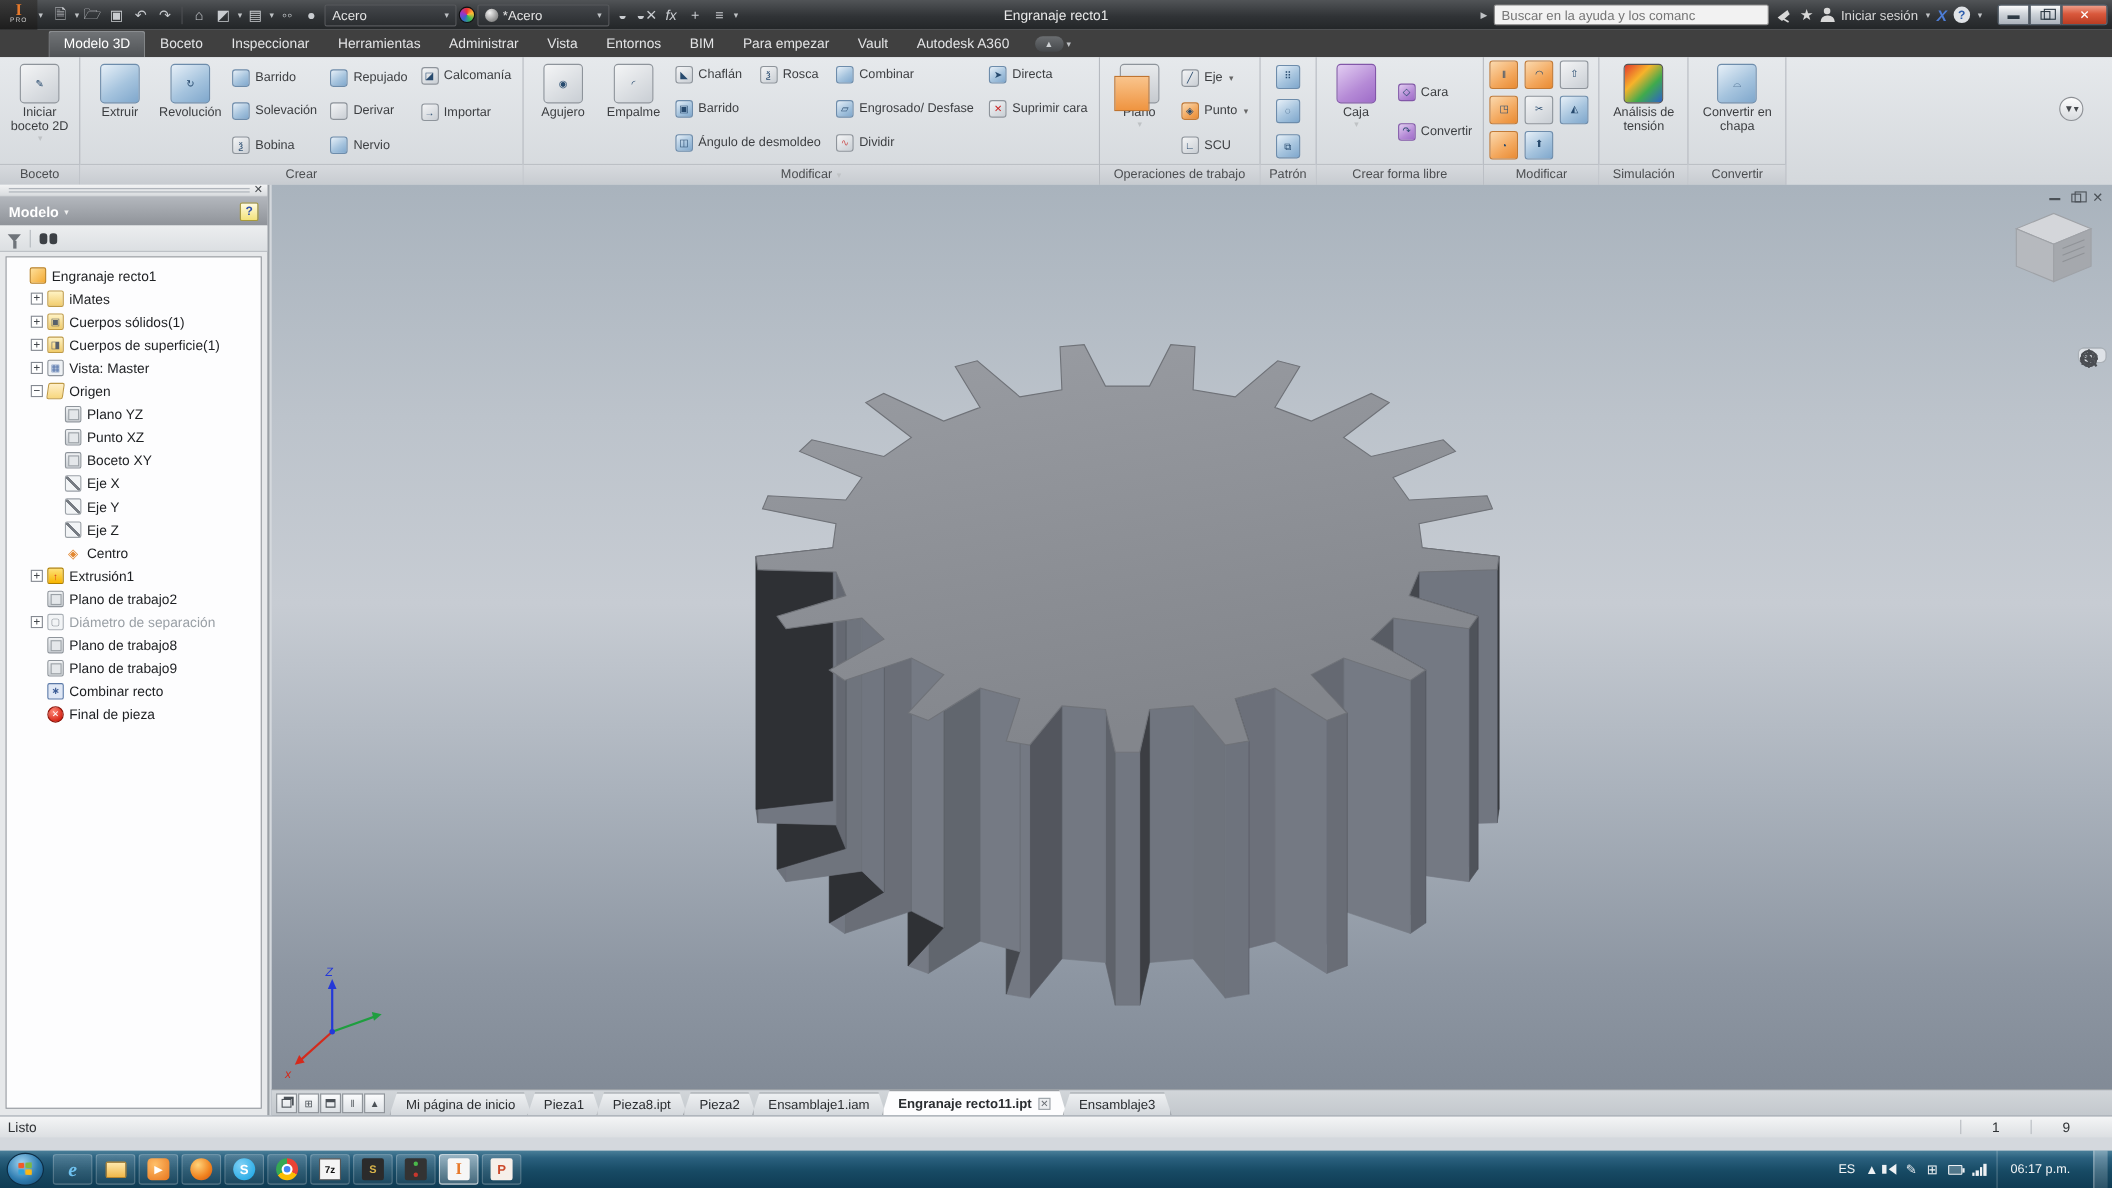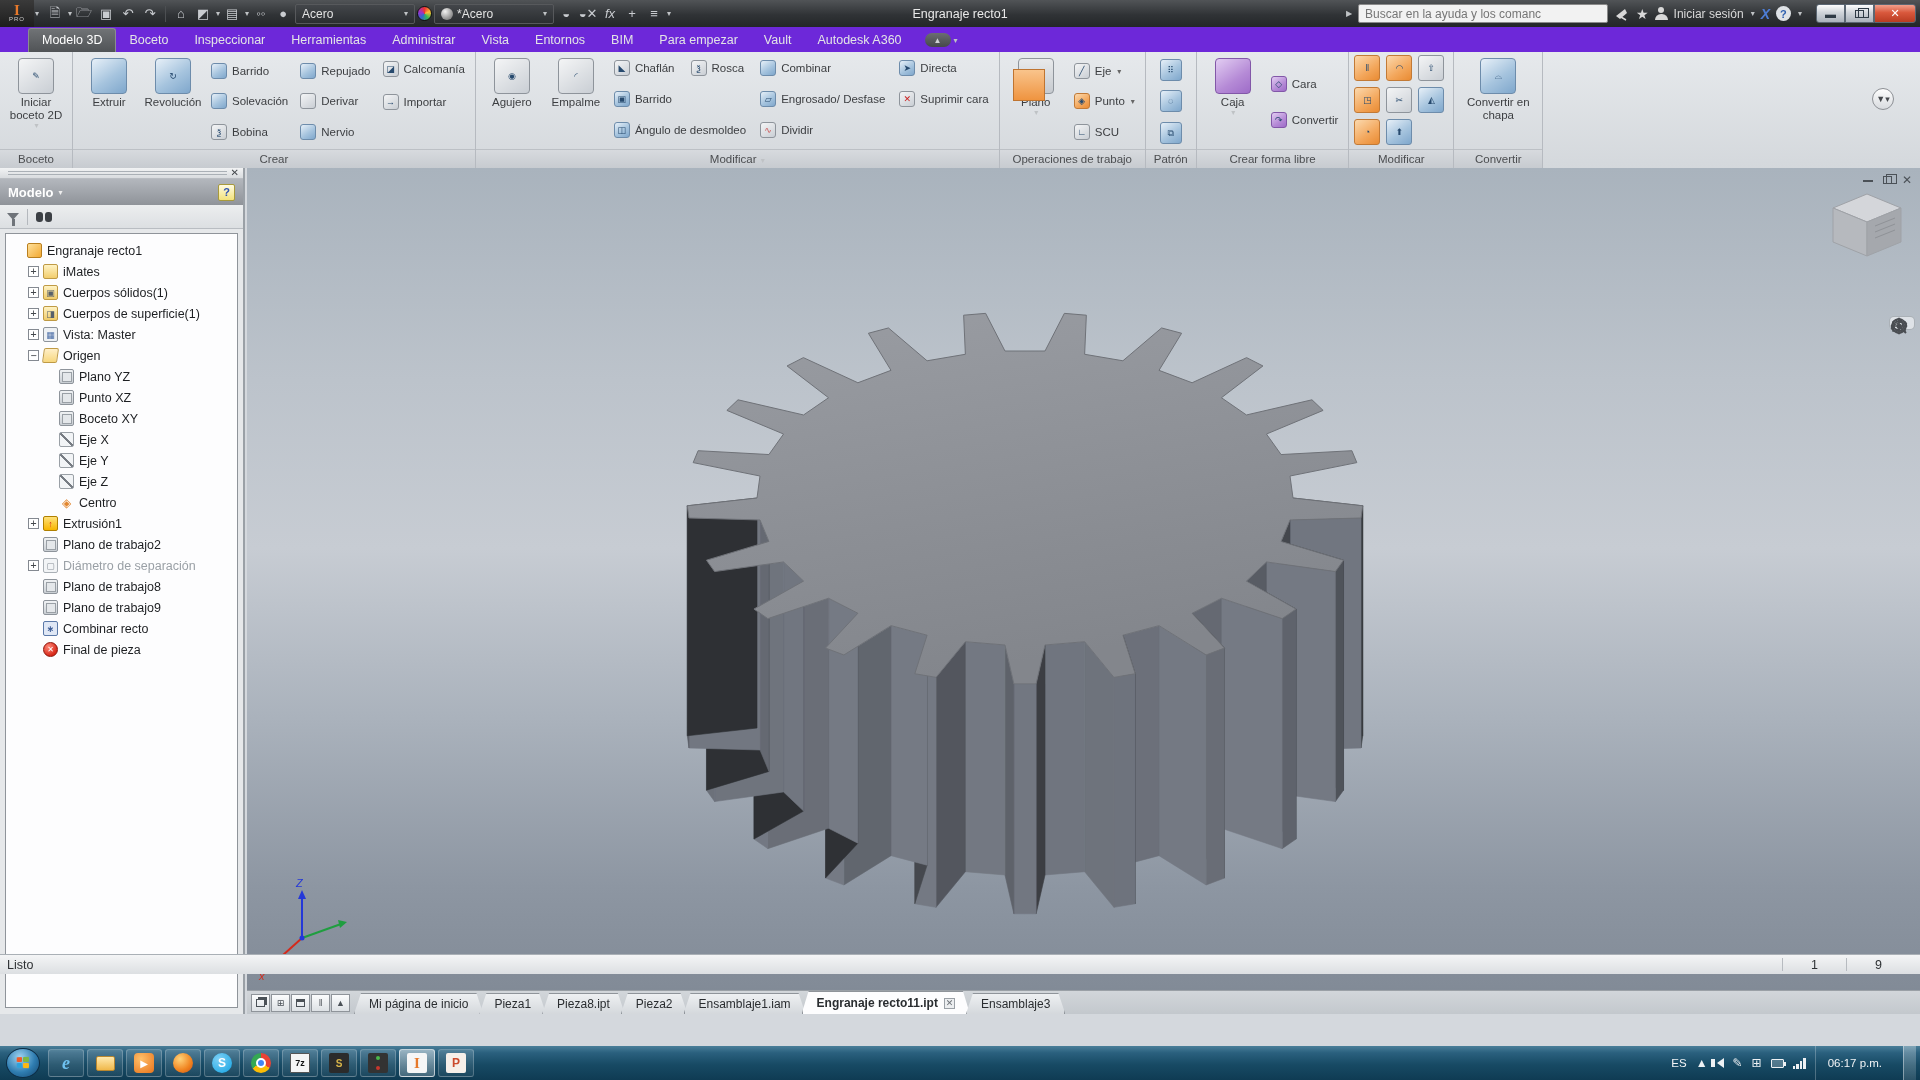--- a/index.html
+++ b/index.html
@@ -46,22 +46,22 @@
     background:linear-gradient(#fdfdfd,#cfd4da 45%,#aab2bb); border:1px solid #5b6773;
     color:#2e3a45; font-size:11px; }
   .winbtn:first-child { border-radius:3px 0 0 3px; }
   .winbtn.close { background:linear-gradient(#f0a08c,#d9583c 45%,#b93c22); color:#fff;
     border-radius:0 3px 3px 0; width:42px; font-weight:bold; }
   .restore-glyph { width:9px; height:8px; border:1px solid #2e3a45; position:relative; background:transparent; }
   .restore-glyph::before { content:""; position:absolute; left:2px; top:-3px; width:9px; height:8px;
     border:1px solid #2e3a45; }
 
   
-  .menubar { position:absolute; left:0; top:27px; width:100%; height:25px; background:#6d28d9;
-    display:flex; align-items:flex-end; padding-left:28px; }
+  .menubar { position:absolute; left:0; top:27px; width:100%; height:25px; background:#404040;
+    display:flex; align-items:flex-end; padding-left:44px; }
   .mtab { color:#e3e4e6; font-size:12.5px; padding:4px 13px 5px; cursor:default; }
   .mtab.active { background:linear-gradient(#707376,#505356); border:1px solid #8a8d90;
     border-bottom:none; border-radius:3px 3px 0 0; color:#fff; }
   .a360ic { width:26px; height:14px; border-radius:7px; background:linear-gradient(#6b6e71,#45484b);
     display:flex; align-items:center; justify-content:center; color:#cfd2d5; font-size:8px; margin:0 2px 5px 10px; }
 
   
   .ribbon { position:absolute; left:0; top:52px; width:100%; height:116px;
     background:linear-gradient(#e6e9ec,#d4d8dc); display:flex; }
   .panel { display:flex; flex-direction:column; border-right:1px solid #b6bac0; }
@@ -167,21 +167,21 @@
   .arrbtn .bx2 { width:9px; height:8px; border:1px solid #4b5157; border-top-width:3px; }
   .dtab { height:21px; display:flex; align-items:center; gap:6px; padding:0 14px;
     background:linear-gradient(#eef0f2,#d4d8dc); border:1px solid #8f949a; border-bottom:none;
     clip-path:polygon(7px 0,calc(100% - 7px) 0,100% 100%,0 100%);
     font-size:12px; color:#2a2d30; margin-right:-4px; white-space:nowrap; }
   .dtab.active { background:#fdfdfe; height:23px; font-weight:bold; }
   .dtab .closex { font-size:9px; color:#6b7076; border:1px solid #9aa0a6; width:11px; height:11px;
     line-height:9px; text-align:center; background:#eceef0; }
 
   
-  .statusbar { position:absolute; left:0; top:954px; width:100%; height:20px;
+  .statusbar { position:absolute; left:0; top:1014px; width:100%; height:20px;
     background:linear-gradient(#f4f5f6,#dcdfe2); border-top:1px solid #aab0b6;
     display:flex; align-items:center; font-size:12.5px; color:#2e3134; }
   .statusbar .left { padding-left:7px; }
   .statusbar .right { margin-left:auto; display:flex; height:100%; align-items:center; }
   .stat-cell { width:64px; text-align:center; border-left:1px solid #b7bbc0; height:70%;
     display:flex; align-items:center; justify-content:center; }
 
   
   .taskbar { position:absolute; left:0; top:1046px; width:100%; height:34px;
     background:linear-gradient(180deg,#4a7f99 0%,#2a607e 20%,#174a64 55%,#0f3b53 100%);
@@ -499,20 +499,29 @@
         <span class="ric gray" style="width:26px;height:26px">⇧</span>
         <span class="ric orange" style="width:26px;height:26px">◳</span>
         <span class="ric gray" style="width:26px;height:26px">✂</span>
         <span class="ric" style="width:26px;height:26px">◭</span>
         <span class="ric orange" style="width:26px;height:26px">◔</span>
         <span class="ric" style="width:26px;height:26px">⬆</span>
       </div>
       <div class="panel-label">Modificar</div>
     </div>
 
+    <div class="panel">
+      <div class="panel-content">
+        <div class="lbtn" style="width:70px">
+          <span class="ric lg rainbow"></span>
+          <span>Análisis de tensión</span>
+        </div>
+      </div>
+      <div class="panel-label">Simulación</div>
+    </div>
 
     <div class="panel">
       <div class="panel-content">
         <div class="lbtn" style="width:78px">
           <span class="ric lg">⌓</span>
           <span>Convertir en chapa</span>
         </div>
       </div>
       <div class="panel-label">Convertir</div>
     </div>

